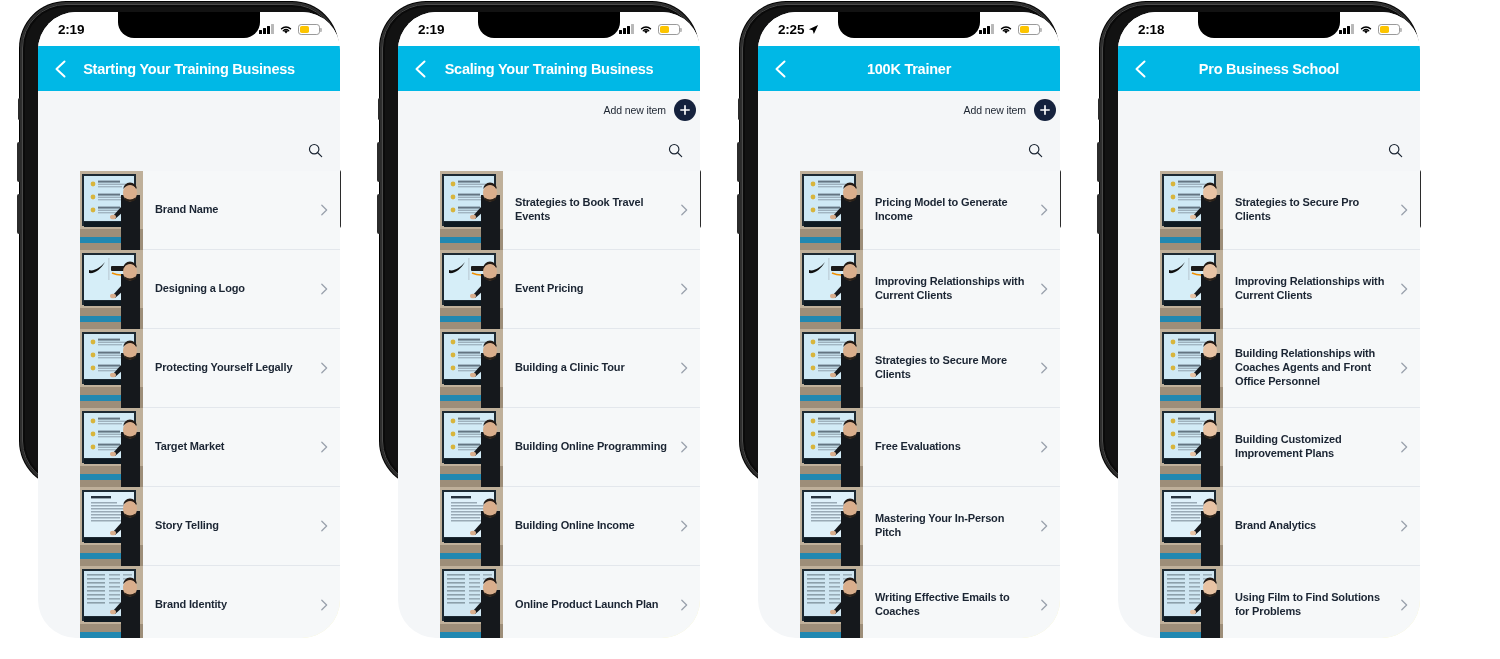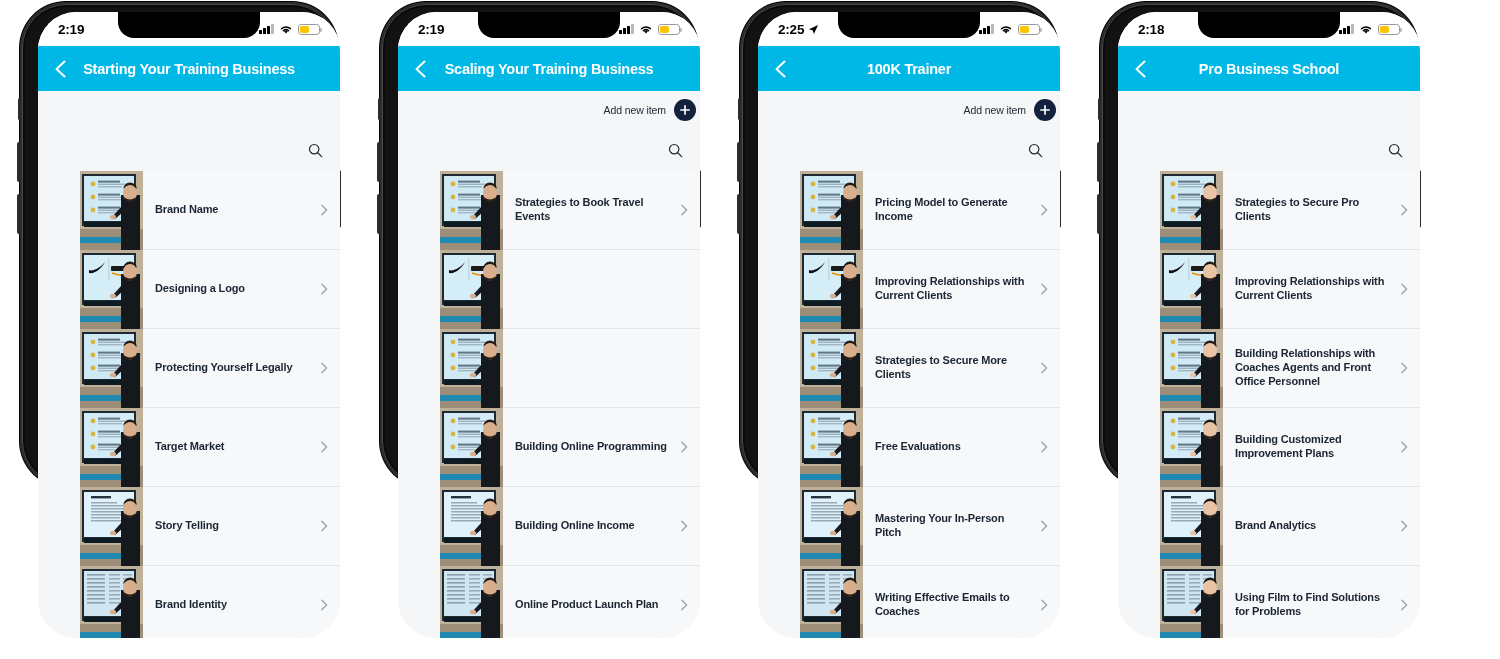--- a/index.html
+++ b/index.html
@@ -640,20 +640,28 @@
                   <g>
                     <rect x="41" y="24" width="19" height="55" fill="#15181c"></rect>
                     <ellipse cx="50" cy="22" rx="7" ry="8.4" fill="#d9ae8c"></ellipse>
                     <path d="M43.2 18 Q50 10 57 18 Q56 12 50 11.5 Q44 12 43.2 18 Z" fill="#241a14"></path>
                     <path d="M44.5 26.5 Q50 30.5 55.5 26.5 L55.5 29 Q50 32.5 44.5 29 Z" fill="#2b2118"></path>
                     <path d="M41 36 L33 45 L35 48 L43 41 Z" fill="#15181c"></path>
                     <ellipse cx="33" cy="46" rx="3" ry="2.3" fill="#d9ae8c"></ellipse>
                   </g>
                 </svg>
               </div>
+              <div class="row-body">
+                <div class="row-title">Event Pricing</div>
+                <div class="chev">
+                  <svg viewBox="0 0 16 16" width="14" height="14">
+                    <path d="M5.5 2.5 L11 8 L5.5 13.5" stroke="#9aa2ad" stroke-width="1.5" fill="none" stroke-linecap="round" stroke-linejoin="round"></path>
+                  </svg>
+                </div>
+              </div>
             </div>
             <div class="row">
               <div class="thumb">
                 <svg viewBox="0 0 63 79" preserveAspectRatio="none">
                   <rect x="0" y="0" width="63" height="79" fill="#bfb09a"></rect>
                   <rect x="0" y="58" width="63" height="21" fill="#9d8e79"></rect>
                   <rect x="2" y="3" width="54" height="52" fill="#1d2a33"></rect>
                   <rect x="4" y="5" width="50" height="45" fill="#cfe9f5"></rect>
                   <circle cx="13" cy="13" r="2.4" fill="#d8b53c"></circle>
                   <rect x="18" y="9.6" width="22" height="2" fill="#4a5a68" opacity="0.82"></rect>
@@ -672,20 +680,28 @@
                   <rect x="0" y="66" width="42" height="6" fill="#0f6f9a" opacity="0.35"></rect>
                   <g>
                     <rect x="41" y="24" width="19" height="55" fill="#15181c"></rect>
                     <ellipse cx="50" cy="22" rx="7" ry="8.4" fill="#d9ae8c"></ellipse>
                     <path d="M43.2 18 Q50 10 57 18 Q56 12 50 11.5 Q44 12 43.2 18 Z" fill="#241a14"></path>
                     <path d="M44.5 26.5 Q50 30.5 55.5 26.5 L55.5 29 Q50 32.5 44.5 29 Z" fill="#2b2118"></path>
                     <path d="M41 36 L33 45 L35 48 L43 41 Z" fill="#15181c"></path>
                     <ellipse cx="33" cy="46" rx="3" ry="2.3" fill="#d9ae8c"></ellipse>
                   </g>
                 </svg>
+              </div>
+              <div class="row-body">
+                <div class="row-title">Building a Clinic Tour</div>
+                <div class="chev">
+                  <svg viewBox="0 0 16 16" width="14" height="14">
+                    <path d="M5.5 2.5 L11 8 L5.5 13.5" stroke="#9aa2ad" stroke-width="1.5" fill="none" stroke-linecap="round" stroke-linejoin="round"></path>
+                  </svg>
+                </div>
               </div>
             </div>
             <div class="row">
               <div class="thumb">
                 <svg viewBox="0 0 63 79" preserveAspectRatio="none">
                   <rect x="0" y="0" width="63" height="79" fill="#bfb09a"></rect>
                   <rect x="0" y="58" width="63" height="21" fill="#9d8e79"></rect>
                   <rect x="2" y="3" width="54" height="52" fill="#1d2a33"></rect>
                   <rect x="4" y="5" width="50" height="45" fill="#d2ebf6"></rect>
                   <circle cx="13" cy="13" r="2.4" fill="#d8b53c"></circle>

